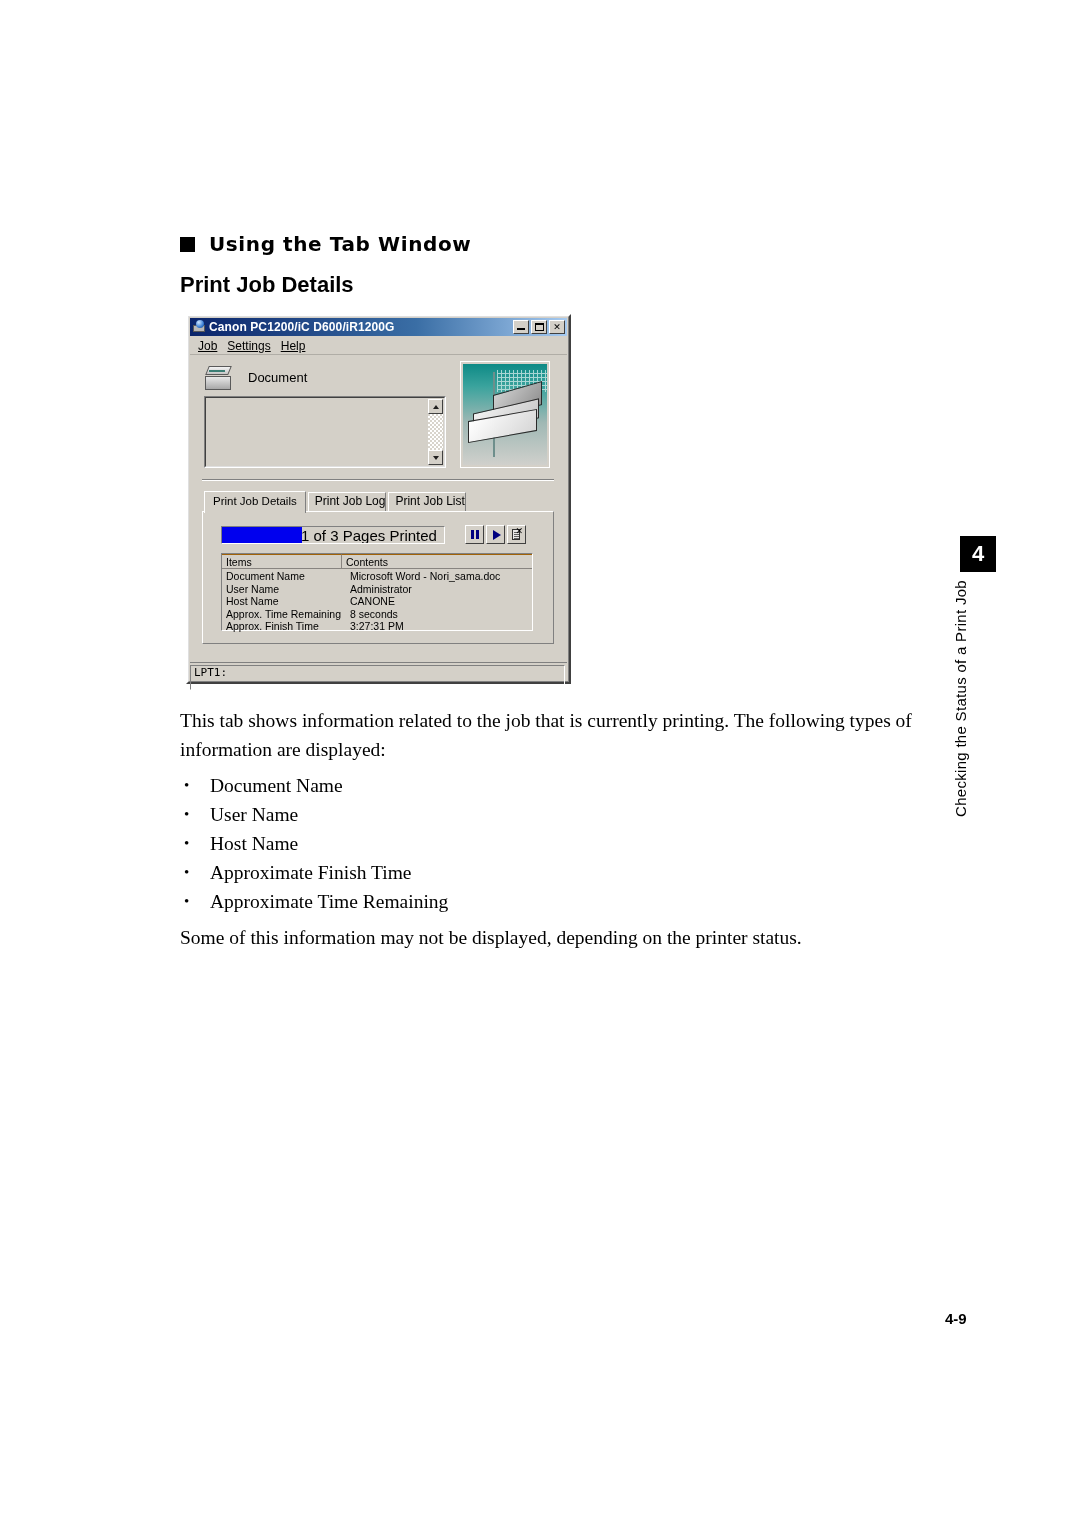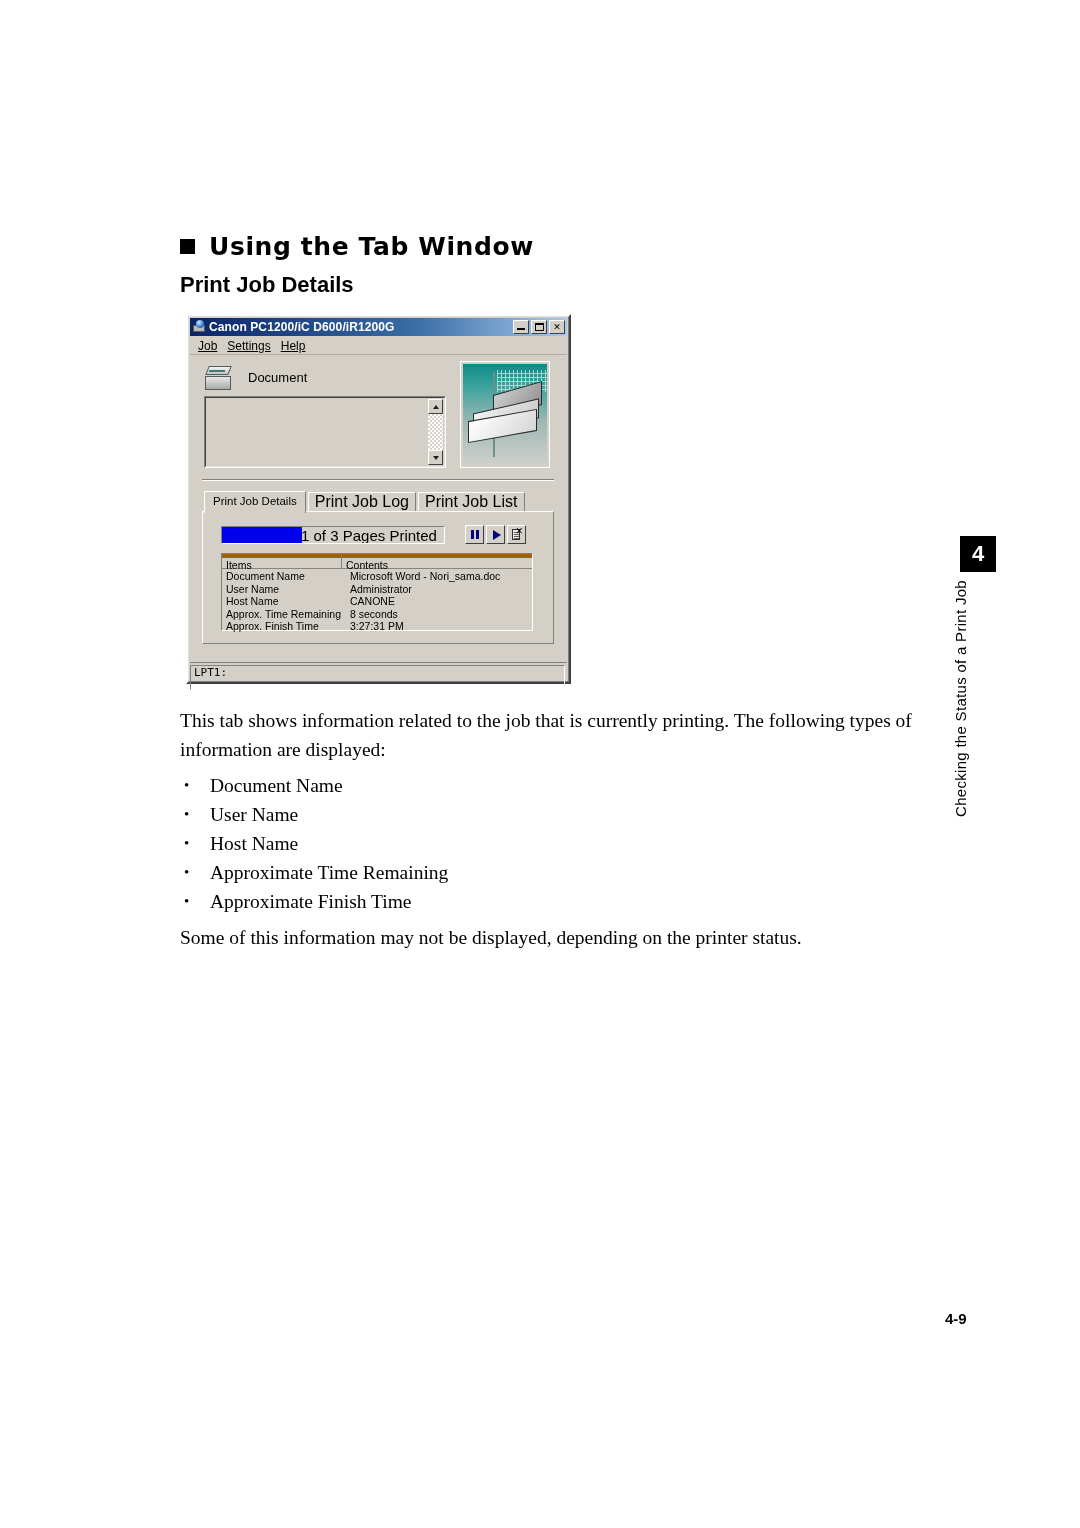--- a/index.html
+++ b/index.html
@@ -34,21 +34,21 @@
   }
   .h1-bullet {
     width: 15px;
     height: 15px;
     background: #000;
     display: block;
   }
   .h1-text {
     font-family: "DejaVu Sans", sans-serif;
     font-weight: bold;
-    font-size: 25px;
+    font-size: 20px;
     letter-spacing: 0.6px;
     color: #000;
     white-space: nowrap;
   }
 
   .h2-text {
     position: absolute;
     left: 180px;
     top: 272px;
     font-family: "Liberation Sans", sans-serif;
@@ -354,22 +354,22 @@
     display: flex;
     align-items: flex-end;
     gap: 2px;
     z-index: 3;
   }
   .tab {
     background: #d4d0c8;
     border-top: 1px solid #ffffff;
     border-left: 1px solid #ffffff;
     border-right: 1px solid #808080;
-    padding: 2px 6px 3px 6px;
-    font-size: 16px;
+    padding: 2px 0 3px 6px;
+    font-size: 12px;
     color: #000;
     white-space: nowrap;
     position: relative;
     box-sizing: border-box;
     line-height: 13px;
   }
   .tab.active {
     padding: 3px 8px 5px 8px;
     font-size: 11.5px;
     margin-bottom: -2px;
@@ -501,21 +501,21 @@
     display: flex;
     height: 14px;
     border-bottom: 1px solid #888480;
   }
   .lv-head .hc {
     font-size: 10.5px;
     color: #000;
     padding: 1px 0 0 4px;
     background: #d4d0c8;
     border-right: 1px solid #888480;
-    border-top: 4px solid #a16207;
+    border-top: 1px solid #a16207;
     box-sizing: border-box;
     line-height: 12px;
   }
   .lv-head .hc.c1 { width: 120px; }
   .lv-head .hc.c2 { flex: 1 1 auto; border-right: none; }
 
   .lv-body { padding-top: 1px; }
   .lv-row {
     display: flex;
     height: 12.5px;
@@ -775,22 +775,22 @@
       <div class="panel">LPT1:</div>
     </div>
   </div>
 
   <div class="body-copy">
     <div>This tab shows information related to the job that is currently printing. The following types of information are displayed:</div>
     <ul class="bullets">
       <li>Document Name</li>
       <li>User Name</li>
       <li>Host Name</li>
+      <li>Approximate Finish Time</li>
       <li>Approximate Time Remaining</li>
-      <li>Approximate Finish Time</li>
     </ul>
     <div class="closing">Some of this information may not be displayed, depending on the printer status.</div>
   </div>
 
   <div class="chapter-tab">4</div>
   <div class="chapter-label-wrap">
     <span>Checking the Status of a Print Job</span>
   </div>
 
   <div class="page-number">4-9</div>

